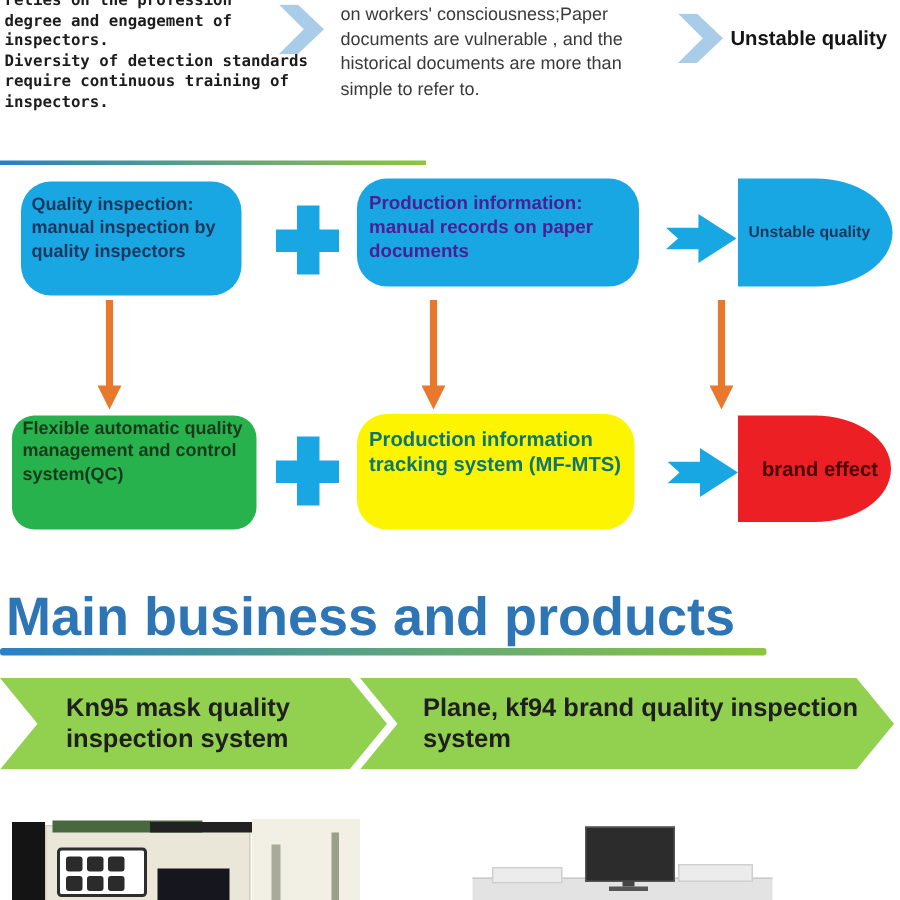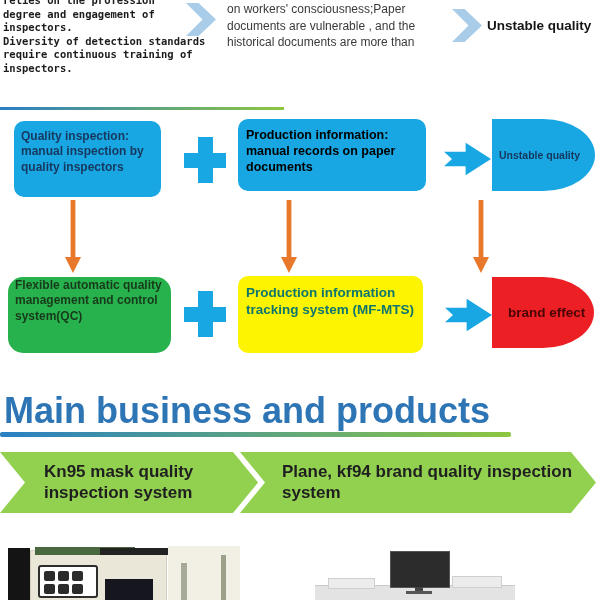--- a/index.html
+++ b/index.html
@@ -17,24 +17,24 @@
   .chev2{left:452px;top:9px;width:30px;height:33px;}
   .top-result{position:absolute;left:487px;top:18px;font-size:13.5px;font-weight:bold;color:#151515;}
 
   
   .h1{position:absolute;left:4px;top:85px;width:596px;font-size:14px;font-weight:bold;
       color:#1f3864;letter-spacing:.1px;white-space:nowrap;}
   .rule1{position:absolute;left:0;top:107px;width:284px;height:3px;
          background:linear-gradient(to right,#2b7fc3,#8dc63f);}
 
   
-  .box{position:absolute;border-radius:10px;font-weight:bold;box-sizing:border-box;line-height:1.28;}
+  .box{position:absolute;border-radius:20px;font-weight:bold;box-sizing:border-box;line-height:1.28;}
   .b-blue1{left:14px;top:121px;width:147px;height:76px;background:#18a7e2;color:#17375e;
            font-size:12px;padding:8px 5px 8px 7px;}
-  .b-blue2{left:238px;top:119px;width:188px;height:72px;background:#18a7e2;color:#000000;
+  .b-blue2{left:238px;top:119px;width:188px;height:72px;background:#18a7e2;color:#4c1d95;
            font-size:12.5px;padding:8px;}
   .b-green{left:8px;top:277px;width:163px;height:76px;background:#28b24e;color:#173a1a;
            font-size:12px;padding:1px 5px 8px 7px;border-radius:15px;}
   .b-yellow{left:238px;top:276px;width:185px;height:77px;background:#fcf400;color:#0f766e;
             font-size:13.5px;padding:8px;}
 
   .plus{position:absolute;width:42px;height:46px;}
   .plus::before{content:"";position:absolute;left:0;right:0;top:50%;margin-top:-7.5px;height:15px;background:#18a7e2;}
   .plus::after{content:"";position:absolute;top:0;bottom:0;left:50%;margin-left:-7.5px;width:15px;background:#18a7e2;}
   .plus1{left:184px;top:137px;}
@@ -101,20 +101,21 @@
     <div>inspectors.</div>
     <div>Diversity of detection standards</div>
     <div>require continuous training of</div>
     <div>inspectors.</div>
   </div>
   <div class="chev chev1"></div>
   <div class="col2">
     <div>on workers'  consciousness;Paper</div>
     <div>documents are vulnerable , and the</div>
     <div>historical documents are more than</div>
+    <div>simple to refer to.</div>
   </div>
   <div class="chev chev2"></div>
   <div class="top-result">Unstable quality</div>
 
   <div class="rule1"></div>
 
   <div class="box b-blue1">Quality inspection: manual inspection by quality inspectors</div>
   <div class="plus plus1"></div>
   <div class="box b-blue2">Production information: manual records on paper documents</div>
   <div class="arrow-right ar1"></div>

